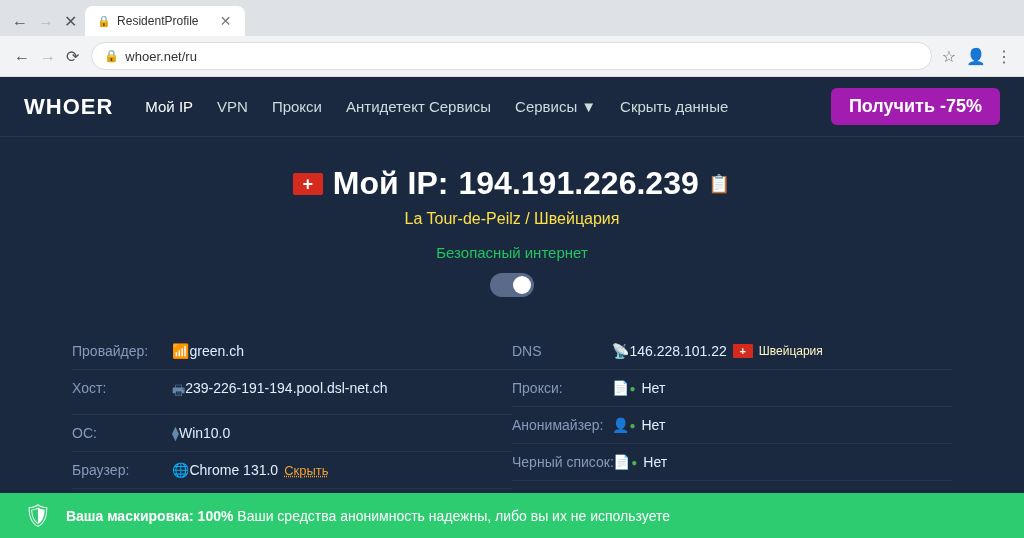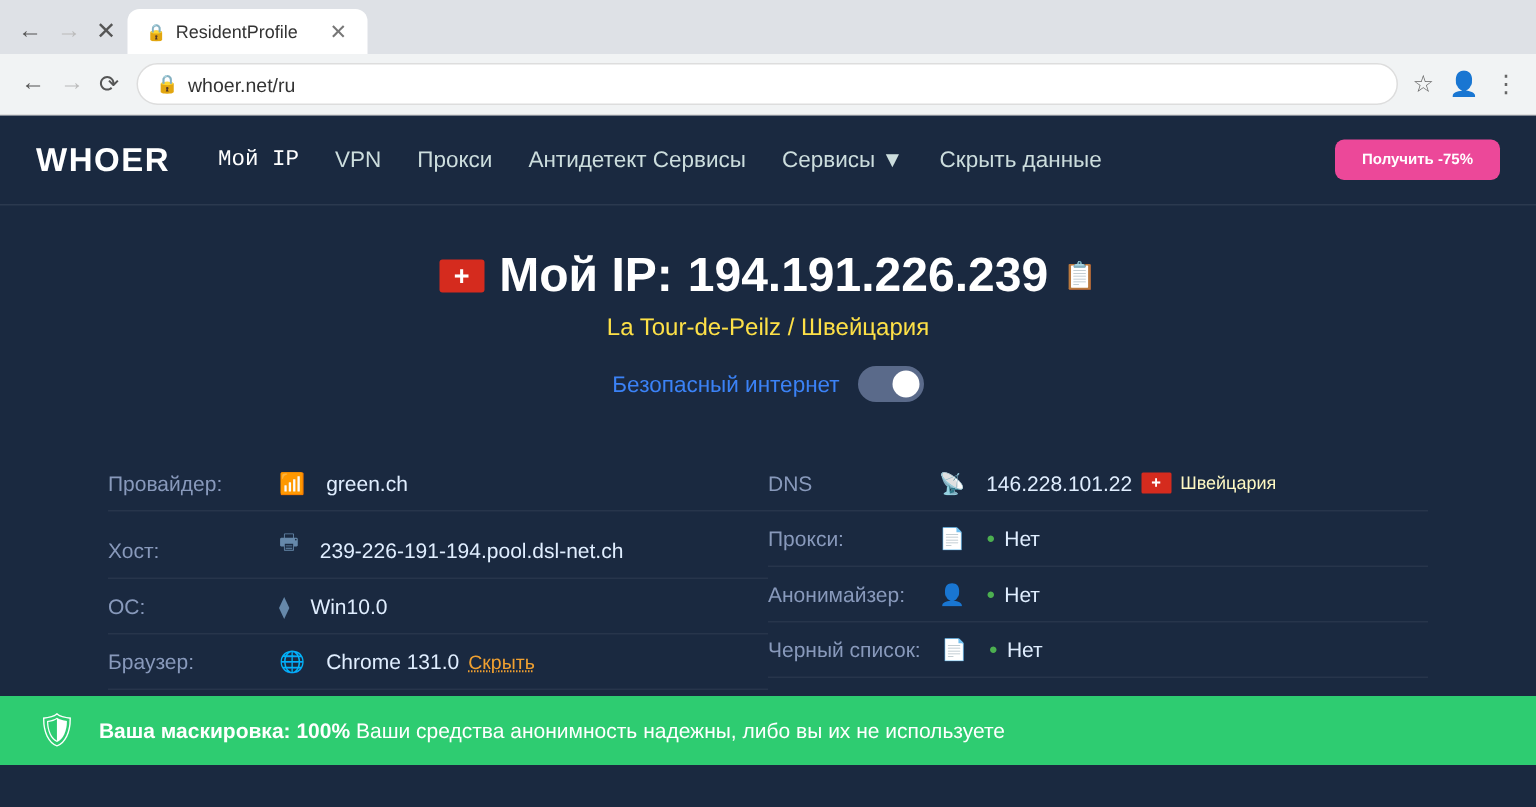--- a/index.html
+++ b/index.html
@@ -77,24 +77,24 @@
     }
     .site-logo {
       font-size: 22px; font-weight: 900; color: #fff; letter-spacing: 1px;
       margin-right: 32px;
     }
     .nav-links { display: flex; gap: 24px; flex: 1; align-items: center; }
     .nav-link {
       color: #cdd; font-size: 15px; cursor: pointer; text-decoration: none;
       display: flex; align-items: center; gap: 4px;
     }
-    .nav-link.active { color: #fff; font-weight: 500; font-family: Liberation Mono, monospace; }
+    .nav-link.active { color: #fff; font-weight: 500; }
     .nav-cta {
-      background: #ec4899;
-      color: #fff; font-weight: 700; font-size: 10px;
+      background: #a21caf;
+      color: #fff; font-weight: 700; font-size: 18px;
       padding: 8px 18px; border-radius: 6px; border: none; cursor: pointer;
     }
 
     
     .hero {
       text-align: center;
       padding: 28px 20px 16px;
     }
     .hero-ip {
       font-size: 32px; font-weight: 700; color: #fff;
@@ -110,21 +110,21 @@
     }
     .flag-ch::before {
       content: '+';
       color: #fff; font-size: 18px; font-weight: 900;
       line-height: 1;
     }
     .copy-icon { font-size: 18px; color: #aab; cursor: pointer; }
     .hero-location { font-size: 16px; color: #fde047; margin-bottom: 16px; }
     .safe-internet {
       display: flex; align-items: center; justify-content: center; gap: 12px;
-      font-size: 15px; color: #3b82f6; margin-bottom: 20px;
+      font-size: 15px; color: #22c55e; margin-bottom: 20px; flex-direction: column;
     }
     .toggle {
       width: 44px; height: 24px; background: #5a6a8a;
       border-radius: 12px; position: relative; cursor: pointer;
     }
     .toggle::after {
       content: ''; position: absolute;
       right: 3px; top: 3px;
       width: 18px; height: 18px;
       background: #fff; border-radius: 50%;
@@ -133,24 +133,24 @@
     
     .info-grid {
       display: grid;
       grid-template-columns: 1fr 1fr;
       gap: 0;
       padding: 0 40px;
       max-width: 960px;
       margin: 0 auto;
     }
     .info-row {
-      display: flex; align-items: flex-end;
+      display: flex; align-items: flex-start;
       padding: 10px 0;
       border-bottom: 1px solid rgba(255,255,255,0.06);
-      gap: 14px;
+      gap: 0;
     }
     .info-label {
       color: #8899bb; font-size: 14px;
       min-width: 100px;
     }
     .info-icon { color: #6688aa; font-size: 14px; }
     .info-value { color: #e0eeff; font-size: 14px; display: flex; align-items: center; gap: 6px; }
     .status-dot { color: #4caf50; font-size: 10px; }
     .hide-link { color: #f0a030; font-size: 13px; cursor: pointer; text-decoration: underline dotted; }
 

